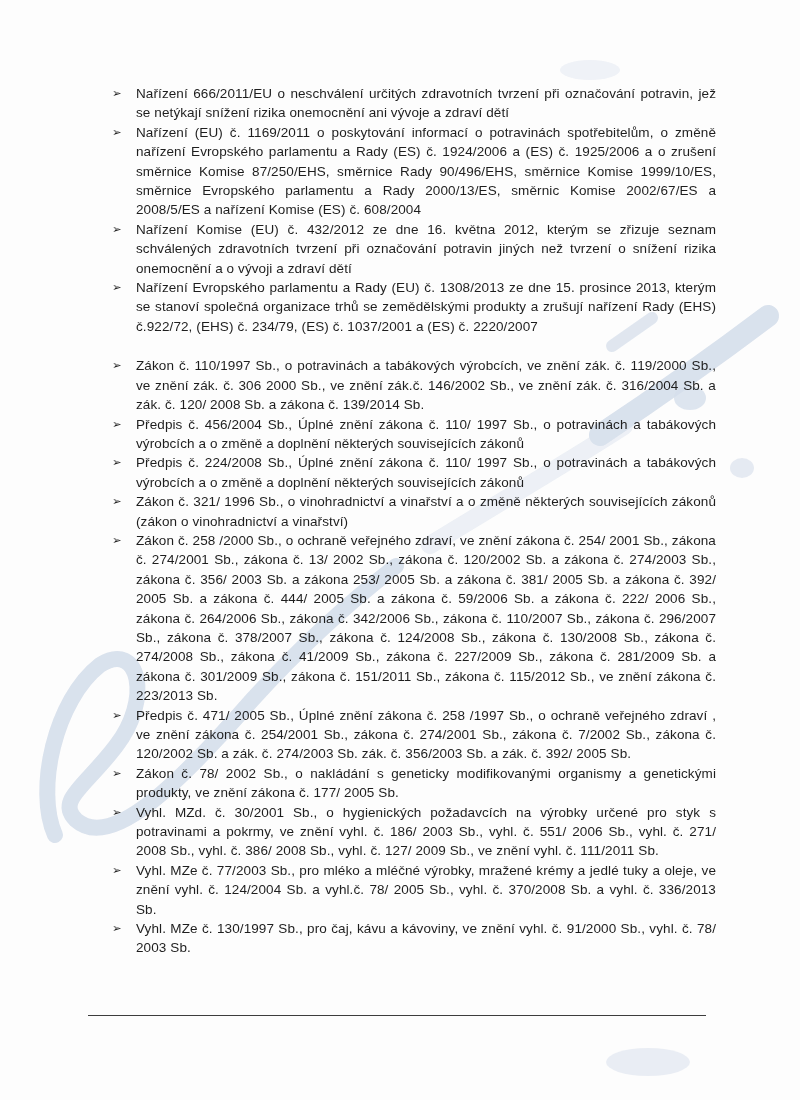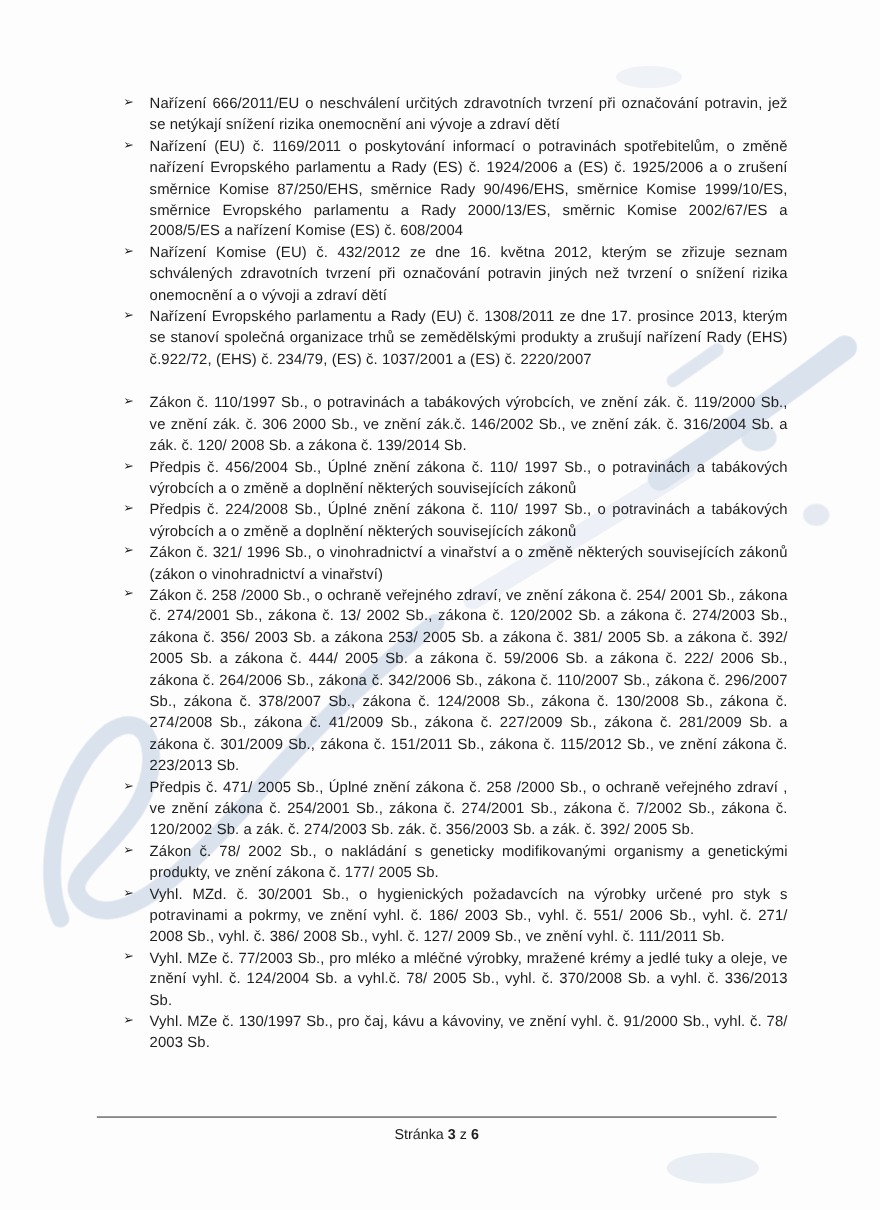--- a/index.html
+++ b/index.html
@@ -101,21 +101,21 @@
       <div class="bullet-item">
         <span class="marker">➢</span>
         <div class="item-text"><span class="b">Nařízení (EU) č. 1169/2011</span><span> o poskytování informací o potravinách spotřebitelům, o změně nařízení Evropského parlamentu a Rady (ES) č. 1924/2006 a (ES) č. 1925/2006 a o zrušení směrnice Komise 87/250/EHS, směrnice Rady 90/496/EHS, směrnice Komise 1999/10/ES, směrnice Evropského parlamentu a Rady 2000/13/ES, směrnic Komise 2002/67/ES a 2008/5/ES a nařízení Komise (ES) č. 608/2004</span></div>
       </div>
       <div class="bullet-item">
         <span class="marker">➢</span>
         <div class="item-text"><span class="b">Nařízení Komise (EU) č. 432/2012 ze dne 16. května 2012,</span><span> kterým se zřizuje seznam schválených zdravotních tvrzení při označování potravin jiných než tvrzení o snížení rizika onemocnění a o vývoji a zdraví dětí</span></div>
       </div>
       <div class="bullet-item">
         <span class="marker">➢</span>
-        <div class="item-text"><span class="b">Nařízení Evropského parlamentu a Rady (EU) č. 1308/2011 ze dne 17. prosince 2013,</span><span> kterým se stanoví společná organizace trhů se zemědělskými produkty a zrušují nařízení Rady (EHS) č.922/72, (EHS) č. 234/79, (ES) č. 1037/2001 a (ES) č. 2220/2007</span></div>
+        <div class="item-text"><span class="b">Nařízení Evropského parlamentu a Rady (EU) č. 1308/2013 ze dne 15. prosince 2013,</span><span> kterým se stanoví společná organizace trhů se zemědělskými produkty a zrušují nařízení Rady (EHS) č.922/72, (EHS) č. 234/79, (ES) č. 1037/2001 a (ES) č. 2220/2007</span></div>
       </div>
       <div class="bullet-item gap">
         <span class="marker">➢</span>
         <div class="item-text"><span class="b">Zákon č. 110/1997 Sb.</span><span>, o potravinách a tabákových výrobcích, ve znění </span><span class="b">zák. č. 119/2000 Sb.,</span><span> ve znění </span><span class="b">zák. č. 306 2000 Sb.,</span><span> ve znění </span><span class="b">zák.č. 146/2002 Sb.,</span><span> ve znění </span><span class="b">zák. č. 316/2004 Sb. a zák. č. 120/ 2008 Sb. a zákona č. 139/2014 Sb.</span></div>
       </div>
       <div class="bullet-item">
         <span class="marker">➢</span>
         <div class="item-text"><span class="b">Předpis č. 456/2004 Sb., Úplné znění zákona č. 110/ 1997 Sb., o potravinách a tabákových výrobcích a o změně a doplnění některých souvisejících zákonů</span></div>
       </div>
       <div class="bullet-item">
@@ -125,41 +125,35 @@
       <div class="bullet-item">
         <span class="marker">➢</span>
         <div class="item-text"><span class="b">Zákon č. 321/ 1996 Sb.</span><span>, o vinohradnictví a vinařství a o změně některých souvisejících zákonů (zákon o vinohradnictví a vinařství)</span></div>
       </div>
       <div class="bullet-item">
         <span class="marker">➢</span>
         <div class="item-text"><span class="b">Zákon č. 258 /2000 Sb.,</span><span> o ochraně veřejného zdraví, ve znění </span><span class="b">zákona č. 254/ 2001 Sb., zákona č. 274/2001 Sb., zákona č. 13/ 2002 Sb., zákona č. 120/2002 Sb. a zákona č. 274/2003 Sb., zákona č. 356/ 2003 Sb. a zákona 253/ 2005 Sb. a zákona č. 381/ 2005 Sb. a zákona č. 392/ 2005 Sb. a zákona č. 444/ 2005 Sb. a zákona č. 59/2006 Sb. a zákona č. 222/ 2006 Sb., zákona č. 264/2006 Sb., zákona č. 342/2006 Sb., zákona č. 110/2007 Sb., zákona č. 296/2007 Sb., zákona č. 378/2007 Sb., zákona č. 124/2008 Sb., zákona č. 130/2008 Sb., zákona č. 274/2008 Sb., zákona č. 41/2009 Sb., zákona č. 227/2009 Sb., zákona č. 281/2009 Sb. a zákona č. 301/2009 Sb., zákona č. 151/2011 Sb., zákona č. 115/2012 Sb., ve znění zákona č. 223/2013 Sb.</span></div>
       </div>
       <div class="bullet-item">
         <span class="marker">➢</span>
-        <div class="item-text"><span class="b">Předpis č. 471/ 2005 Sb., Úplné znění zákona č. 258 /2000 Sb., o ochraně veřejného</span><span> zdraví , ve znění </span><span class="b">zákona č. 254/2001 Sb., zákona č. 274/2001 Sb., zákona č. 7/2002 Sb., zákona č. 120/2002 Sb. a zák. č. 274/2003 Sb. zák. č. 356/2003 Sb. a zák. č. 392/ 2005 Sb.</span></div>
+        <div class="item-text"><span class="b">Předpis č. 471/ 2005 Sb., Úplné znění zákona č. 258 /1997 Sb., o ochraně veřejného</span><span> zdraví , ve znění </span><span class="b">zákona č. 254/2001 Sb., zákona č. 274/2001 Sb., zákona č. 7/2002 Sb., zákona č. 120/2002 Sb. a zák. č. 274/2003 Sb. zák. č. 356/2003 Sb. a zák. č. 392/ 2005 Sb.</span></div>
       </div>
       <div class="bullet-item">
         <span class="marker">➢</span>
         <div class="item-text"><span class="b">Zákon č. 78/ 2002 Sb.,</span><span> o nakládání s geneticky modifikovanými organismy a genetickými produkty, ve znění </span><span class="b">zákona č. 177/ 2005 Sb.</span></div>
       </div>
       <div class="bullet-item">
         <span class="marker">➢</span>
         <div class="item-text"><span class="b">Vyhl. MZd. č. 30/2001 Sb.,</span><span> o hygienických požadavcích na výrobky určené pro styk s potravinami a pokrmy, ve znění </span><span class="b">vyhl. č. 186/ 2003 Sb., vyhl. č. 551/ 2006 Sb., vyhl. č. 271/ 2008 Sb., vyhl. č. 386/ 2008 Sb., vyhl. č. 127/ 2009 Sb., ve znění vyhl. č. 111/2011 Sb.</span></div>
       </div>
       <div class="bullet-item">
         <span class="marker">➢</span>
         <div class="item-text"><span class="b">Vyhl. MZe č. 77/2003 Sb.,</span><span> pro mléko a mléčné výrobky, mražené krémy a jedlé tuky a oleje, ve znění </span><span class="b">vyhl. č. 124/2004 Sb. a vyhl.č. 78/ 2005 Sb., vyhl. č. 370/2008 Sb. a vyhl. č. 336/2013 Sb.</span></div>
       </div>
       <div class="bullet-item">
         <span class="marker">➢</span>
         <div class="item-text"><span class="b">Vyhl. MZe č. 130/1997 Sb.,</span><span> pro čaj, kávu a kávoviny, ve znění </span><span class="b">vyhl. č. 91/2000 Sb., vyhl. č. 78/ 2003 Sb.</span></div>
       </div>
     </div>
 
   <div class="footer-rule"></div>
-  <div class="footer-text">
-    <span>Stránka</span>
-    <span class="b">3</span>
-    <span>z</span>
-    <span class="b">6</span>
-  </div>
 
 </div>
 
 </body></html>

